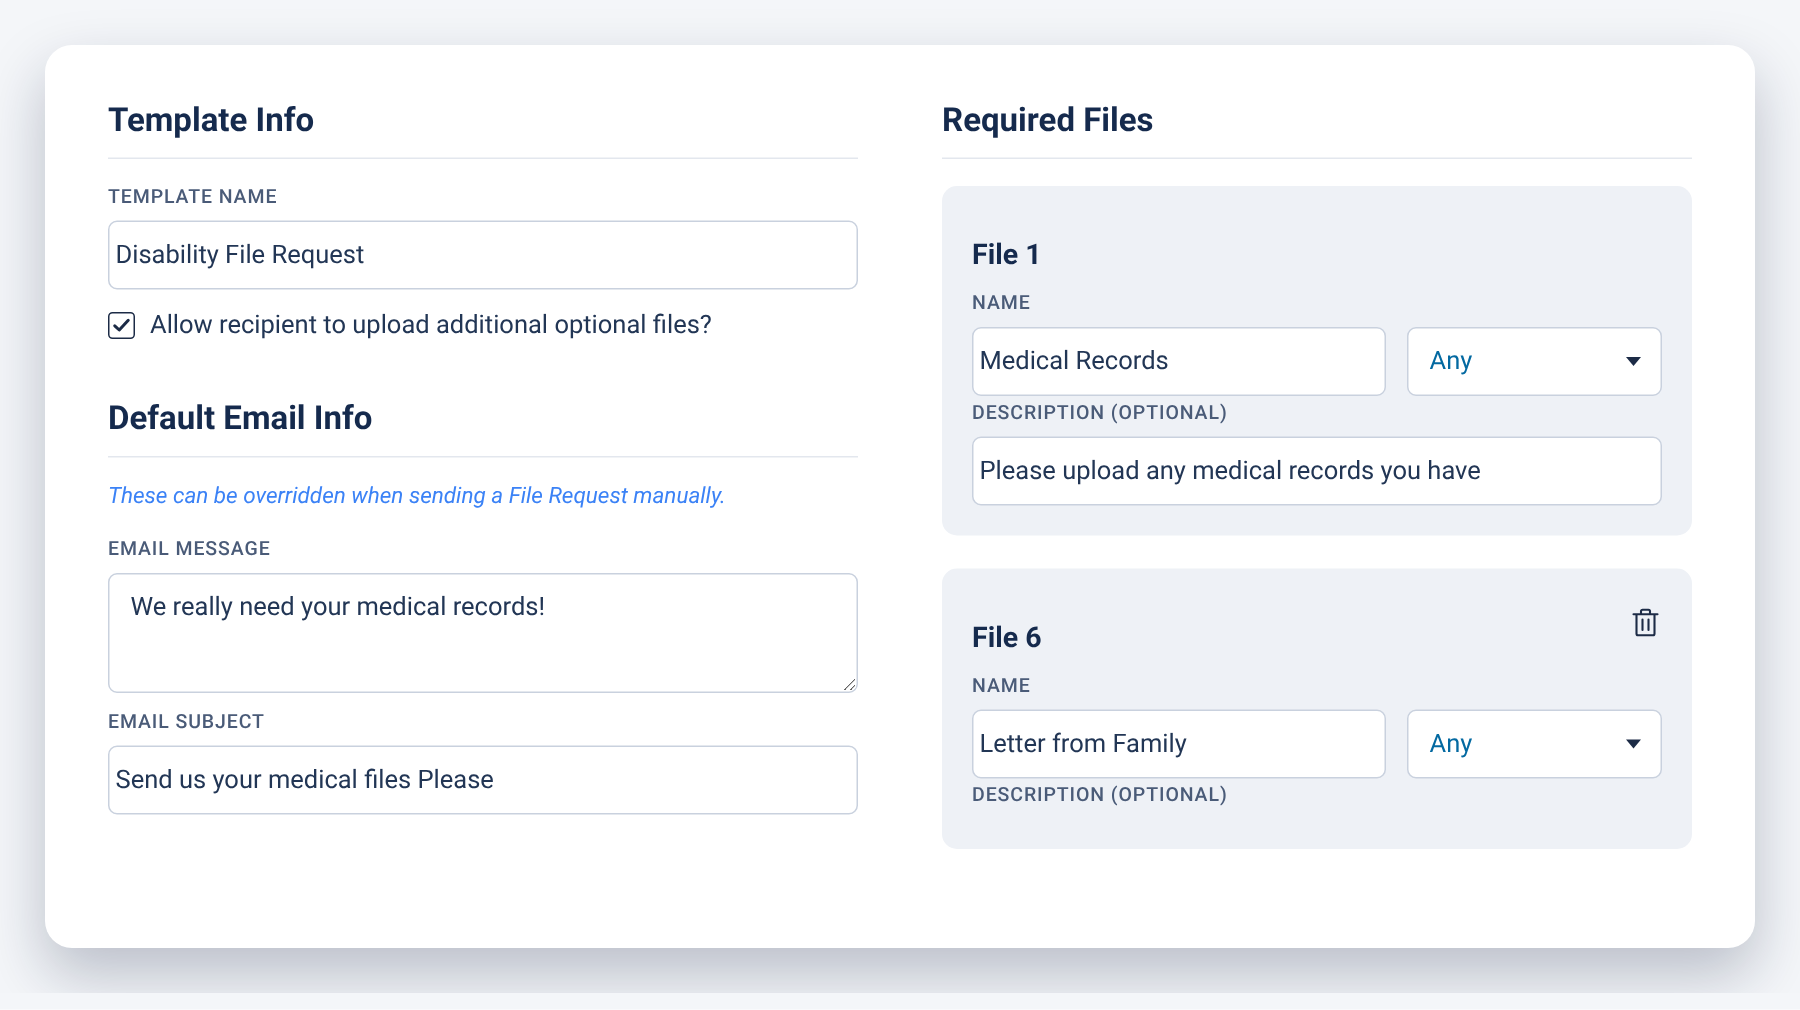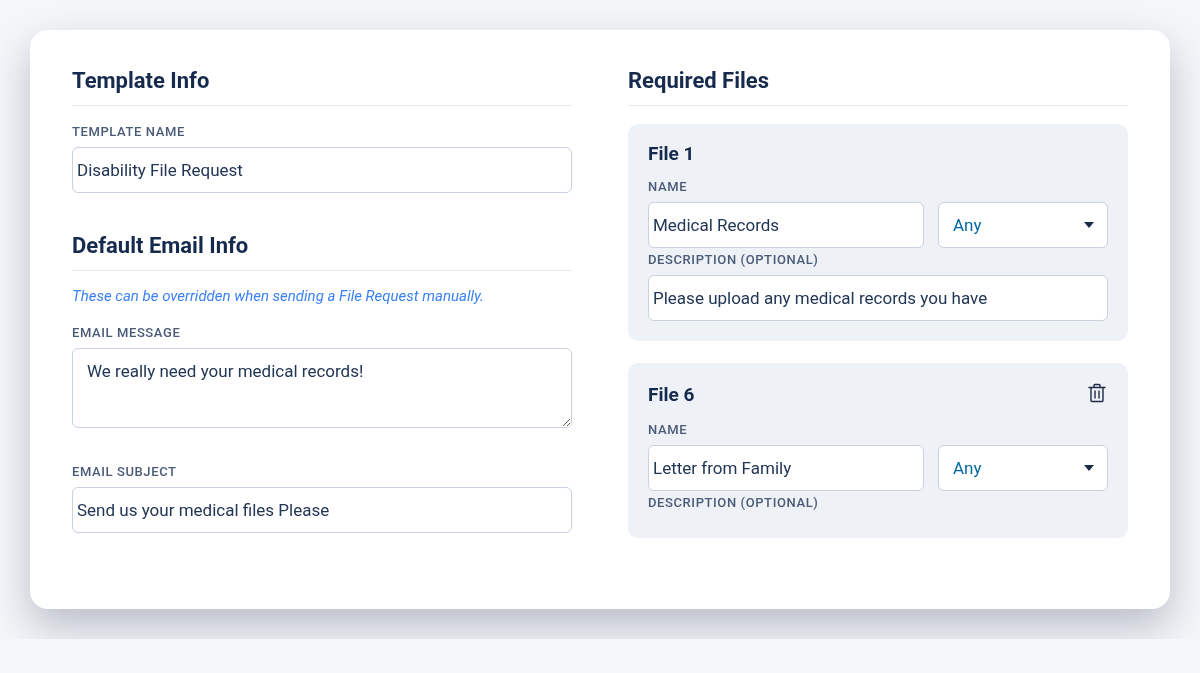--- a/index.html
+++ b/index.html
@@ -104,38 +104,39 @@
       margin-top: 40px;
       margin-bottom: 16px;
     }
     .helper-text {
       font-size: 15px;
       font-style: italic;
       color: #3b82f6;
       margin-bottom: 20px;
     }
     .field-group {
-      margin-bottom: 32px;
+      margin-bottom: 8px;
     }
     .file-block {
       background: #eef1f6;
       border-radius: 10px;
       padding: 18px 20px 20px 20px;
       margin-bottom: 22px;
     }
     .file-header {
       display: flex;
       align-items: center;
       justify-content: space-between;
       margin-bottom: 14px;
     }
     .file-title {
       font-size: 19px;
       font-weight: 700;
       color: #152a4d;
+      margin-top: 16px;
     }
     .trash-btn {
       background: none;
       border: none;
       cursor: pointer;
       padding: 2px;
       color: #1c2b46;
     }
     .trash-btn svg {
       width: 18px;
@@ -195,20 +196,28 @@
 
   <div class="col">
 
     <h2 class="section-title">Template Info</h2>
 
     <div class="field-group">
       <div class="field-label">TEMPLATE NAME</div>
       <input type="text" class="text-input" value="Disability File Request" style="">
     </div>
 
+    <div class="checkbox-row">
+      <span class="checkbox">
+        <svg viewBox="0 0 12 12">
+          <path d="M1.5 6.2 L4.5 9 L10.5 2.5" stroke="#1c2b46" stroke-width="2" fill="none" stroke-linecap="round" stroke-linejoin="round"></path>
+        </svg>
+      </span>
+      <span class="checkbox-label">Allow recipient to upload additional optional files?</span>
+    </div>
 
     <h2 class="subsection-title">Default Email Info</h2>
 
     <div class="helper-text">These can be overridden when sending a File Request manually.</div>
 
     <div class="field-group">
       <div class="field-label">EMAIL MESSAGE</div>
       <textarea class="textarea-input" style="">We really need your medical records!</textarea>
     </div>
 

